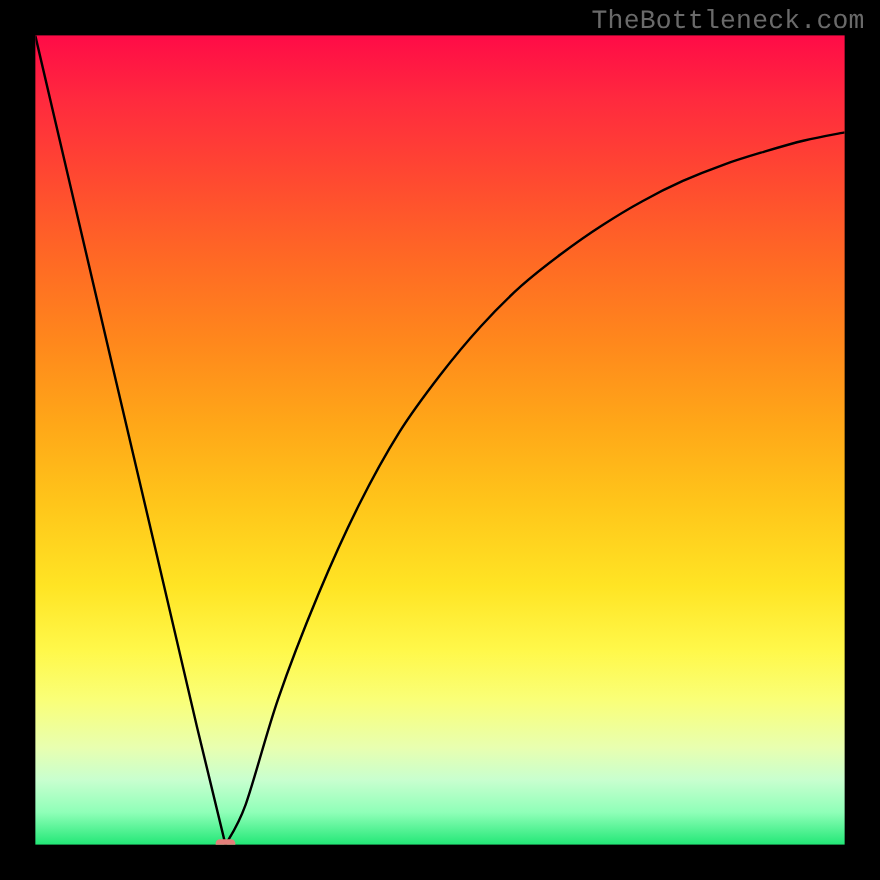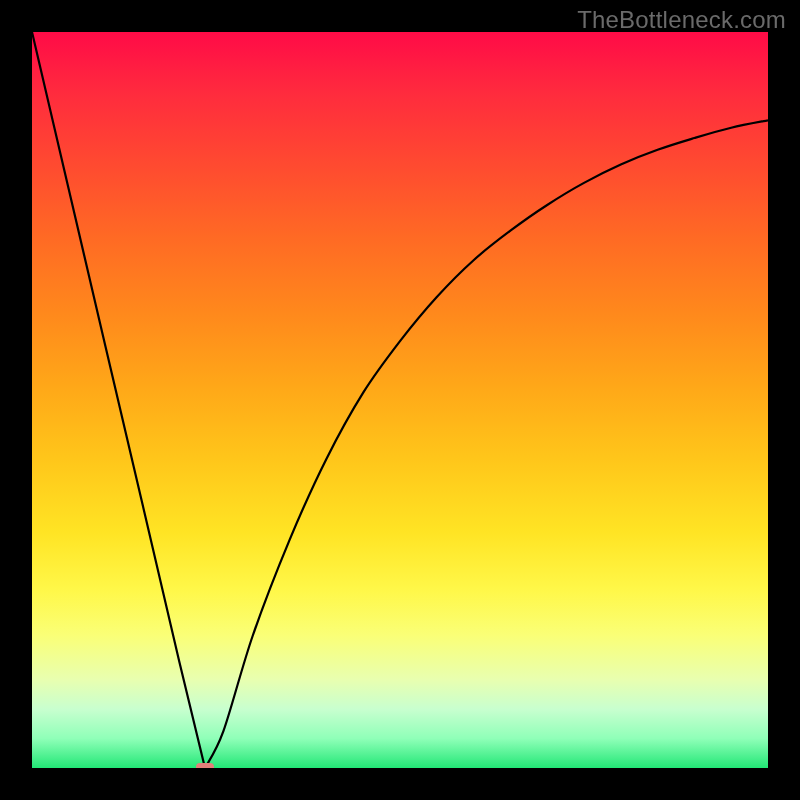--- a/index.html
+++ b/index.html
@@ -47,20 +47,21 @@
   }
   .attribution {
     position: absolute;
     top: 6px;
     right: 14px;
     color: #6a6a6a;
     font-size: 24px;
     font-weight: 500;
     letter-spacing: 0.2px;
     user-select: none;
+    font-family: Liberation Mono, monospace;
   }
   svg.curve-layer {
     position: absolute;
     inset: 0;
     width: 100%;
     height: 100%;
   }
   .curve {
     fill: none;
     stroke: #000;

